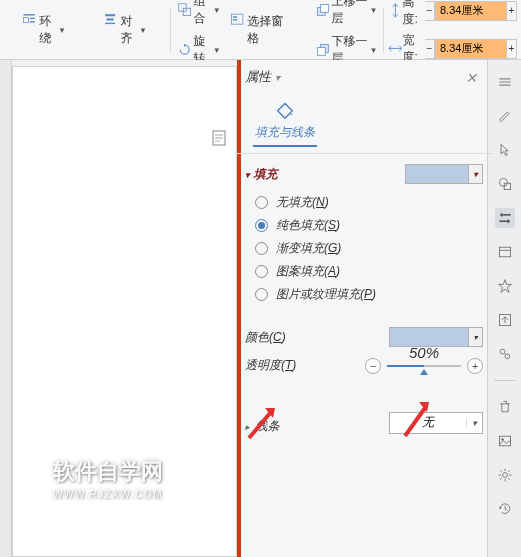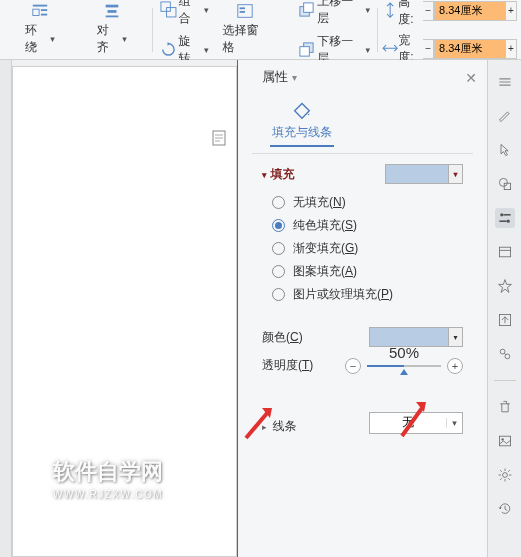--- a/index.html
+++ b/index.html
@@ -1,41 +1,41 @@
 <!DOCTYPE html>
 <html><head>
 <meta charset="utf-8">
 <style>
 * { box-sizing: border-box; margin: 0; padding: 0; font-family: "Microsoft YaHei", sans-serif; }
 body { width: 521px; height: 557px; background: #fff; overflow: hidden; position: relative; }
 
 
 .ribbon { height: 60px; background: #f5f6f7; border-bottom: 1px solid #d0d0d0; display: flex; align-items: center; padding: 0 4px; font-size: 12px; color: #333; }
-.rb-group { display: flex; flex-direction: column; align-items: center; margin: 0 18px; }
+.rb-group { display: flex; flex-direction: row; align-items: flex-start; margin: 0 18px; }
 .rb-btn { display: flex; align-items: center; gap: 2px; padding: 2px 3px; cursor: pointer; }
 .rb-icon { width: 18px; height: 18px; display: inline-flex; align-items: center; justify-content: center; }
 .rb-stack { display: flex; flex-direction: column; gap: 2px; }
 .dd-arrow { font-size: 9px; color: #555; margin-left: 1px; }
 .vdiv { width: 1px; height: 44px; background: #d8d8d8; margin: 0 4px; }
 .dim-row { display: flex; align-items: center; margin: 1px 0; }
 .dim-label { font-size: 12px; color: #333; }
 .dim-input { width: 72px; height: 20px; border: 1px solid #c8c8c8; padding: 0 4px; font-size: 11px; background: #fdba74; }
 .spin { width: 12px; height: 20px; border: 1px solid #c8c8c8; border-left: none; display: flex; align-items: center; justify-content: center; font-size: 10px; background: #f5f5f5; cursor: pointer; }
 
 
 .main { display: flex; height: 497px; }
 .canvas { flex: 1; background: #f0f1f2; position: relative; display: flex; }
 .canvas-left { width: 12px; background: #e8e9ea; border-right: 1px solid #d0d0d0; }
 .canvas-body { flex: 1; background: #fff; margin: 6px 0 0 0; border: 1px solid #d0d0d0; position: relative; }
 .watermark { position: absolute; left: 40px; top: 390px; color: rgba(255,255,255,0.95); font-weight: bold; font-size: 22px; text-shadow: 0 0 4px rgba(0,0,0,0.35), 1px 1px 2px rgba(0,0,0,0.3); }
 .watermark-sub { font-size: 10px; letter-spacing: 1.5px; color: rgba(255,255,255,0.9); font-weight: normal; margin-top: 2px; }
 .doc-icon { position: absolute; left: 212px; top: 70px; width: 14px; height: 16px; }
 
 
-.panel { width: 250px; background: #f5f6f7; border-left: 1px solid #c2410c; padding: 8px 24px; position: relative; }
+.panel { width: 250px; background: #f5f6f7; border-left: 4px solid #c2410c; padding: 8px 4px; position: relative; font-style: italic; }
 .panel-title { font-size: 13px; color: #333; margin-bottom: 8px; display: flex; align-items: center; }
 .close-x { position: absolute; right: 10px; top: 10px; color: #888; cursor: pointer; font-size: 14px; }
 .tabs { display: flex; gap: 20px; margin: 6px 0 6px 8px; align-items: center; }
 .tab { display: flex; flex-direction: column; align-items: center; gap: 4px; padding: 4px 2px; cursor: pointer; font-size: 12px; color: #555; }
 .tab.active { color: #4a7dbf; border-bottom: 2px solid #4a7dbf; }
 .tab-icon { width: 22px; height: 22px; }
 .hr { height: 1px; background: #ddd; margin: 4px -10px 10px; }
 
 .section-hdr { display: flex; align-items: center; justify-content: space-between; font-size: 12px; color: #7f1d1d; font-weight: bold; margin: 6px 0 10px; }
 .section-hdr .tri { font-size: 9px; margin-right: 4px; }

